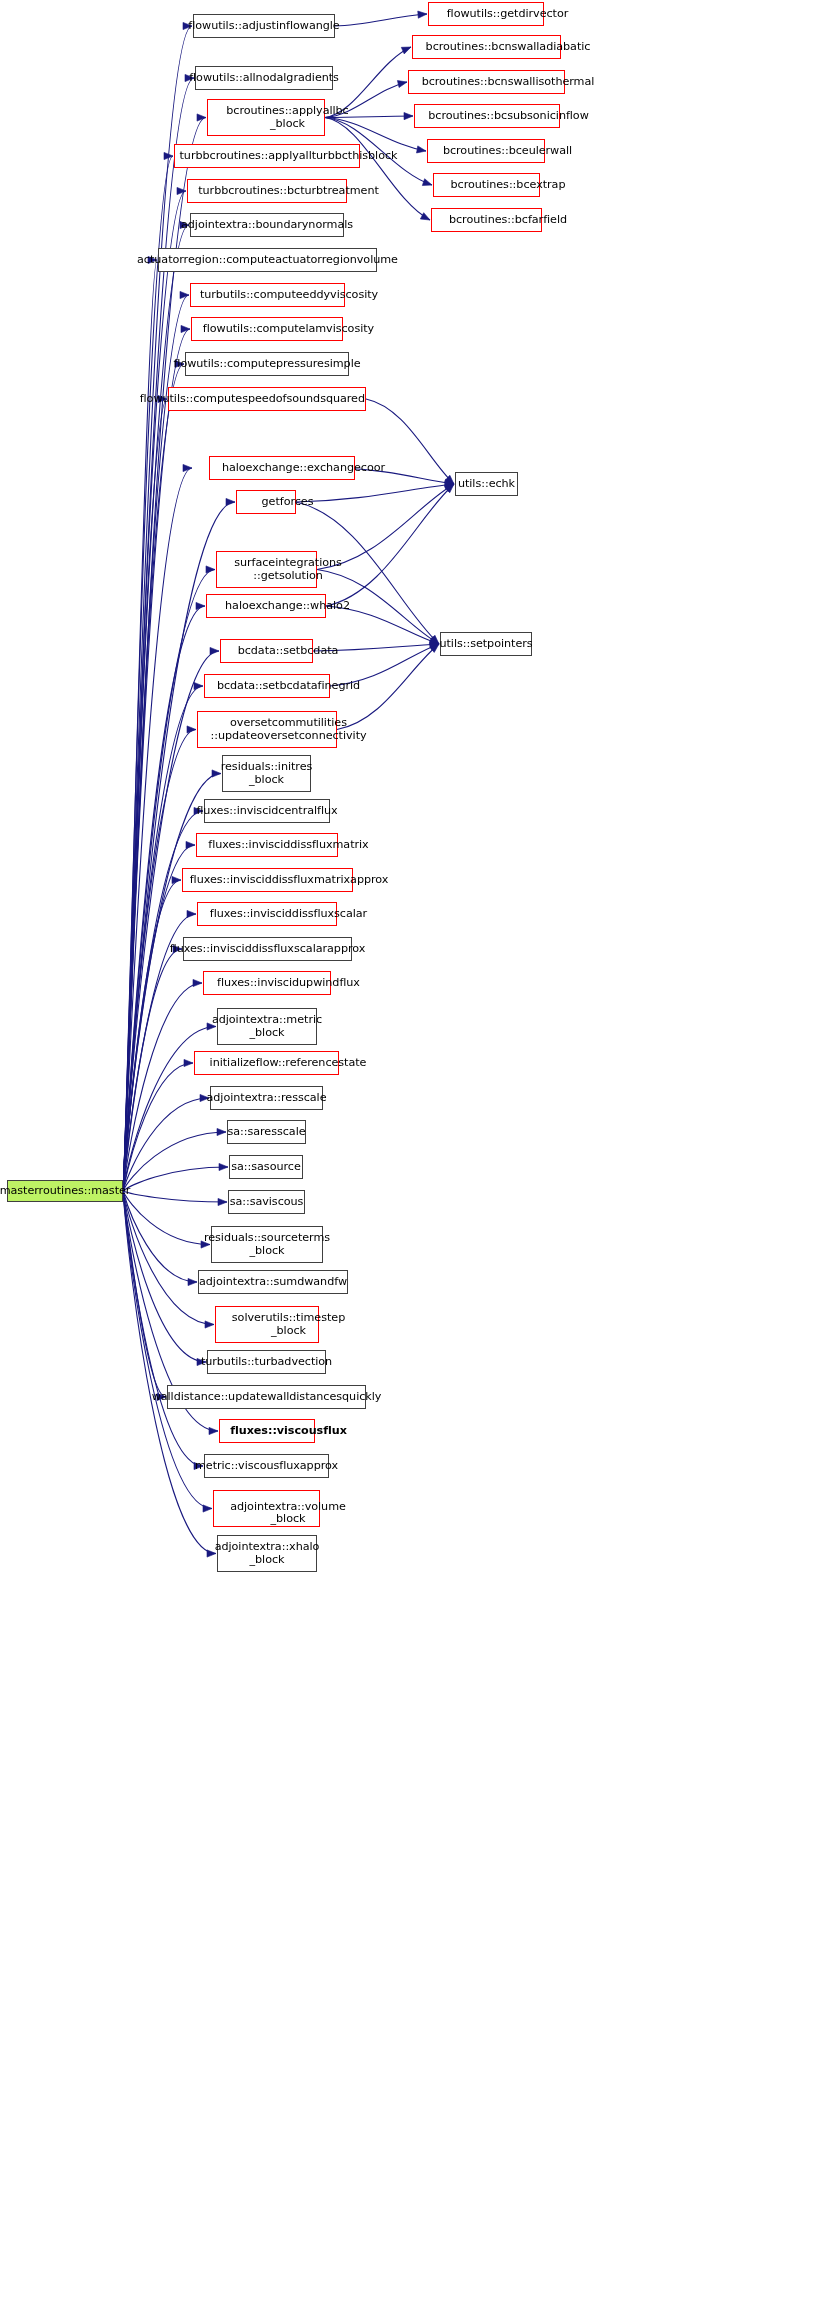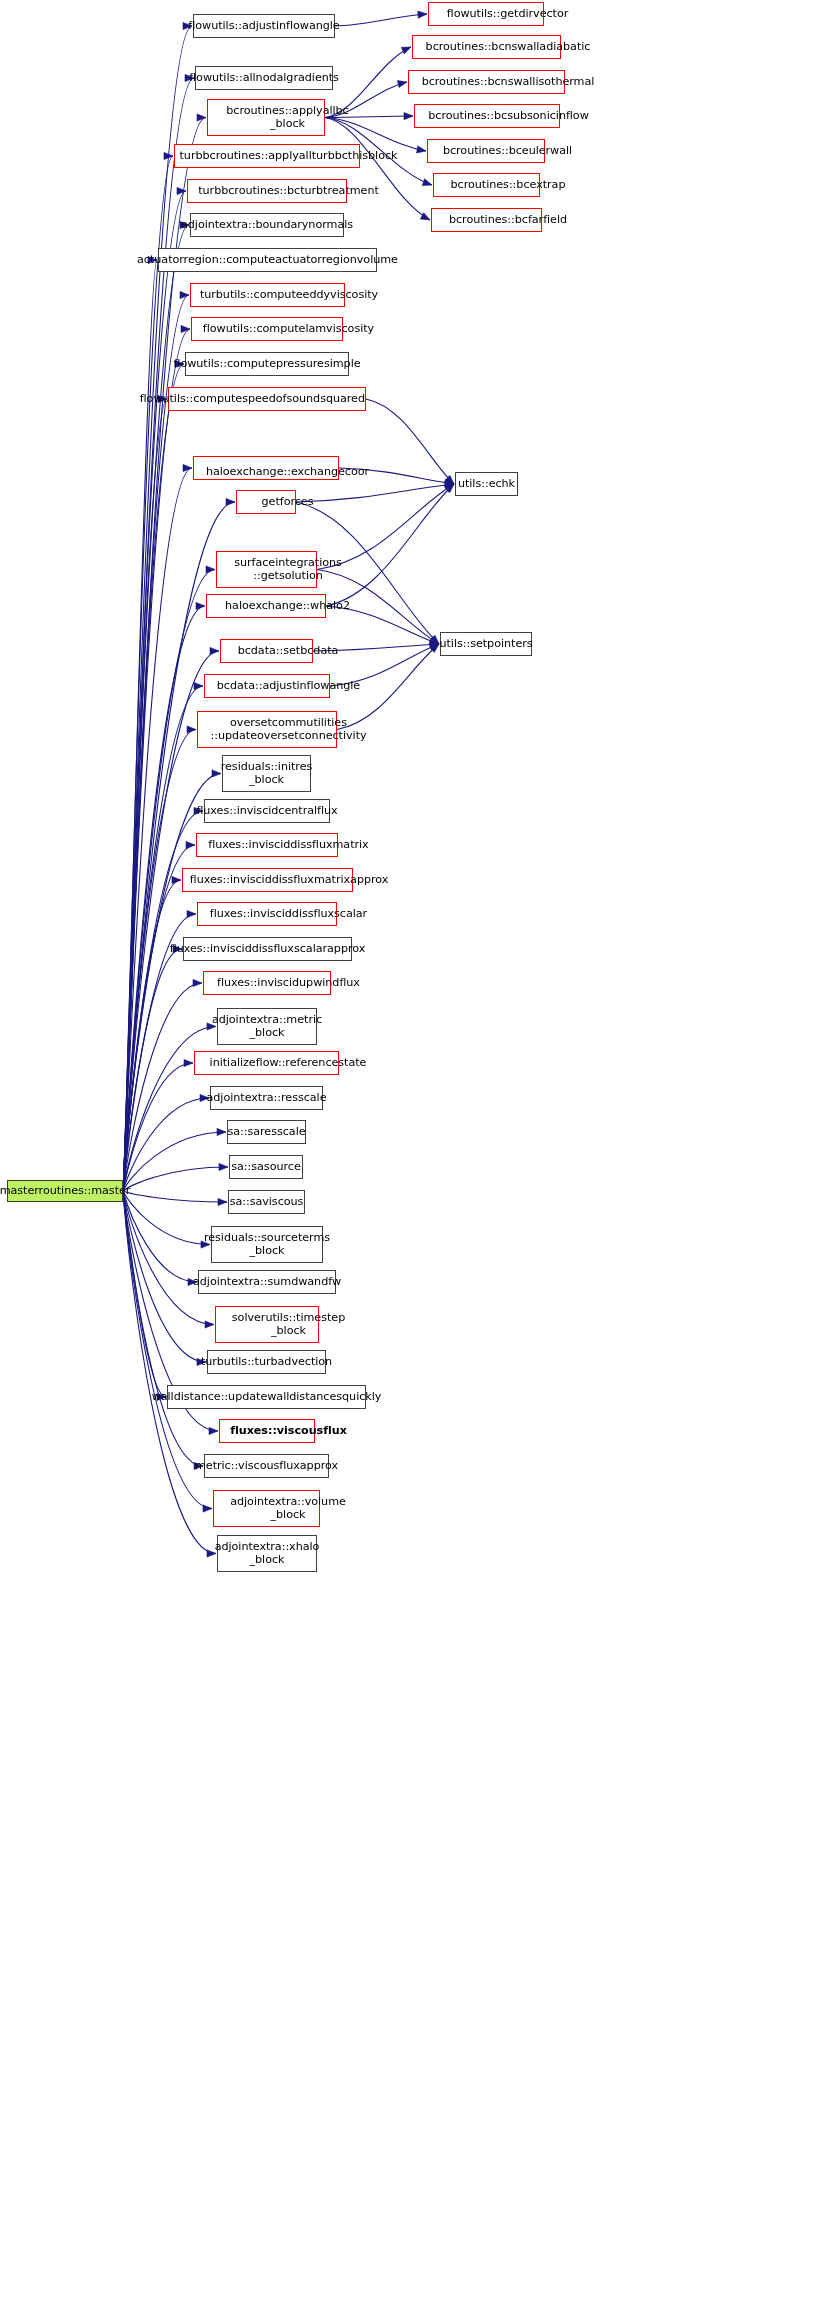--- a/index.html
+++ b/index.html
@@ -187,54 +187,54 @@
       <div class="node-box red" style="left: 207px; top: 99px; width: 118px; height: 37px;"><span>bcroutines::applyallbc
 _block</span></div>
       <div class="node-box red" style="left: 174px; top: 144px; width: 186px; height: 24px;"><span>turbbcroutines::applyallturbbcthisblock</span></div>
       <div class="node-box red" style="left: 187px; top: 179px; width: 160px; height: 24px;"><span>turbbcroutines::bcturbtreatment</span></div>
       <div class="node-box black" style="left: 190px; top: 213px; width: 154px; height: 24px;"><span>adjointextra::boundarynormals</span></div>
       <div class="node-box black" style="left: 158px; top: 248px; width: 219px; height: 24px;"><span>actuatorregion::computeactuatorregionvolume</span></div>
       <div class="node-box red" style="left: 190px; top: 283px; width: 155px; height: 24px;"><span>turbutils::computeeddyviscosity</span></div>
       <div class="node-box red" style="left: 191px; top: 317px; width: 152px; height: 24px;"><span>flowutils::computelamviscosity</span></div>
       <div class="node-box black" style="left: 185px; top: 352px; width: 164px; height: 24px;"><span>flowutils::computepressuresimple</span></div>
       <div class="node-box red" style="left: 168px; top: 387px; width: 198px; height: 24px; justify-content: flex-end;"><span>flowutils::computespeedofsoundsquared</span></div>
-      <div class="node-box red" style="left: 193px; top: 456px; width: 146px; height: 24px; align-items: flex-end;"><span>haloexchange::exchangecoor</span></div>
+      <div class="node-box red" style="left: 209px; top: 456px; width: 146px; height: 24px;"><span>haloexchange::exchangecoor</span></div>
       <div class="node-box red" style="left: 236px; top: 490px; width: 60px; height: 24px;"><span>getforces</span></div>
       <div class="node-box red" style="left: 216px; top: 551px; width: 101px; height: 37px;"><span>surfaceintegrations
 ::getsolution</span></div>
       <div class="node-box red" style="left: 206px; top: 594px; width: 120px; height: 24px;"><span>haloexchange::whalo2</span></div>
       <div class="node-box red" style="left: 220px; top: 639px; width: 93px; height: 24px;"><span>bcdata::setbcdata</span></div>
-      <div class="node-box red" style="left: 204px; top: 674px; width: 126px; height: 24px;"><span>bcdata::adjustinflowangle</span></div>
+      <div class="node-box red" style="left: 204px; top: 674px; width: 126px; height: 24px;"><span>bcdata::setbcdatafinegrid</span></div>
       <div class="node-box red" style="left: 197px; top: 711px; width: 140px; height: 37px;"><span>oversetcommutilities
 ::updateoversetconnectivity</span></div>
       <div class="node-box black" style="left: 222px; top: 755px; width: 89px; height: 37px;"><span>residuals::initres
 _block</span></div>
       <div class="node-box black" style="left: 204px; top: 799px; width: 126px; height: 24px;"><span>fluxes::inviscidcentralflux</span></div>
       <div class="node-box red" style="left: 196px; top: 833px; width: 142px; height: 24px;"><span>fluxes::invisciddissfluxmatrix</span></div>
       <div class="node-box red" style="left: 182px; top: 868px; width: 171px; height: 24px;"><span>fluxes::invisciddissfluxmatrixapprox</span></div>
       <div class="node-box red" style="left: 197px; top: 902px; width: 140px; height: 24px;"><span>fluxes::invisciddissfluxscalar</span></div>
       <div class="node-box black" style="left: 183px; top: 937px; width: 169px; height: 24px;"><span>fluxes::invisciddissfluxscalarapprox</span></div>
       <div class="node-box red" style="left: 203px; top: 971px; width: 128px; height: 24px;"><span>fluxes::inviscidupwindflux</span></div>
       <div class="node-box black" style="left: 217px; top: 1008px; width: 100px; height: 37px;"><span>adjointextra::metric
 _block</span></div>
       <div class="node-box red" style="left: 194px; top: 1051px; width: 145px; height: 24px;"><span>initializeflow::referencestate</span></div>
       <div class="node-box black" style="left: 210px; top: 1086px; width: 113px; height: 24px;"><span>adjointextra::resscale</span></div>
       <div class="node-box black" style="left: 227px; top: 1120px; width: 79px; height: 24px;"><span>sa::saresscale</span></div>
       <div class="node-box black" style="left: 229px; top: 1155px; width: 74px; height: 24px;"><span>sa::sasource</span></div>
       <div class="node-box black" style="left: 228px; top: 1190px; width: 77px; height: 24px;"><span>sa::saviscous</span></div>
       <div class="node-box black" style="left: 211px; top: 1226px; width: 112px; height: 37px;"><span>residuals::sourceterms
 _block</span></div>
-      <div class="node-box black" style="left: 198px; top: 1270px; width: 138px; height: 24px;"><span>adjointextra::sumdwandfw</span></div>
+      <div class="node-box black" style="left: 198px; top: 1270px; width: 150px; height: 24px;"><span>adjointextra::sumdwandfw</span></div>
       <div class="node-box red" style="left: 215px; top: 1306px; width: 104px; height: 37px;"><span>solverutils::timestep
 _block</span></div>
       <div class="node-box black" style="left: 207px; top: 1350px; width: 119px; height: 24px;"><span>turbutils::turbadvection</span></div>
       <div class="node-box black" style="left: 167px; top: 1385px; width: 199px; height: 24px;"><span>walldistance::updatewalldistancesquickly</span></div>
       <div class="node-box red" style="left: 219px; top: 1419px; width: 96px; height: 24px; font-weight: bold;"><span>fluxes::viscousflux</span></div>
       <div class="node-box black" style="left: 204px; top: 1454px; width: 125px; height: 24px;"><span>metric::viscousfluxapprox</span></div>
-      <div class="node-box red" style="left: 213px; top: 1490px; width: 107px; height: 37px;"><span>adjointextra::volume
+      <div class="node-box red" style="left: 213px; top: 1490px; width: 107px; height: 37px; align-items: flex-end;"><span>adjointextra::volume
 _block</span></div>
       <div class="node-box black" style="left: 217px; top: 1535px; width: 100px; height: 37px;"><span>adjointextra::xhalo
 _block</span></div>
       <div class="node-box red" style="left: 428px; top: 2px; width: 116px; height: 24px;"><span>flowutils::getdirvector</span></div>
       <div class="node-box red" style="left: 412px; top: 35px; width: 149px; height: 24px;"><span>bcroutines::bcnswalladiabatic</span></div>
       <div class="node-box red" style="left: 408px; top: 70px; width: 157px; height: 24px;"><span>bcroutines::bcnswallisothermal</span></div>
       <div class="node-box red" style="left: 414px; top: 104px; width: 146px; height: 24px;"><span>bcroutines::bcsubsonicinflow</span></div>
       <div class="node-box red" style="left: 427px; top: 139px; width: 118px; height: 24px;"><span>bcroutines::bceulerwall</span></div>
       <div class="node-box red" style="left: 433px; top: 173px; width: 107px; height: 24px;"><span>bcroutines::bcextrap</span></div>
       <div class="node-box red" style="left: 431px; top: 208px; width: 111px; height: 24px;"><span>bcroutines::bcfarfield</span></div>

